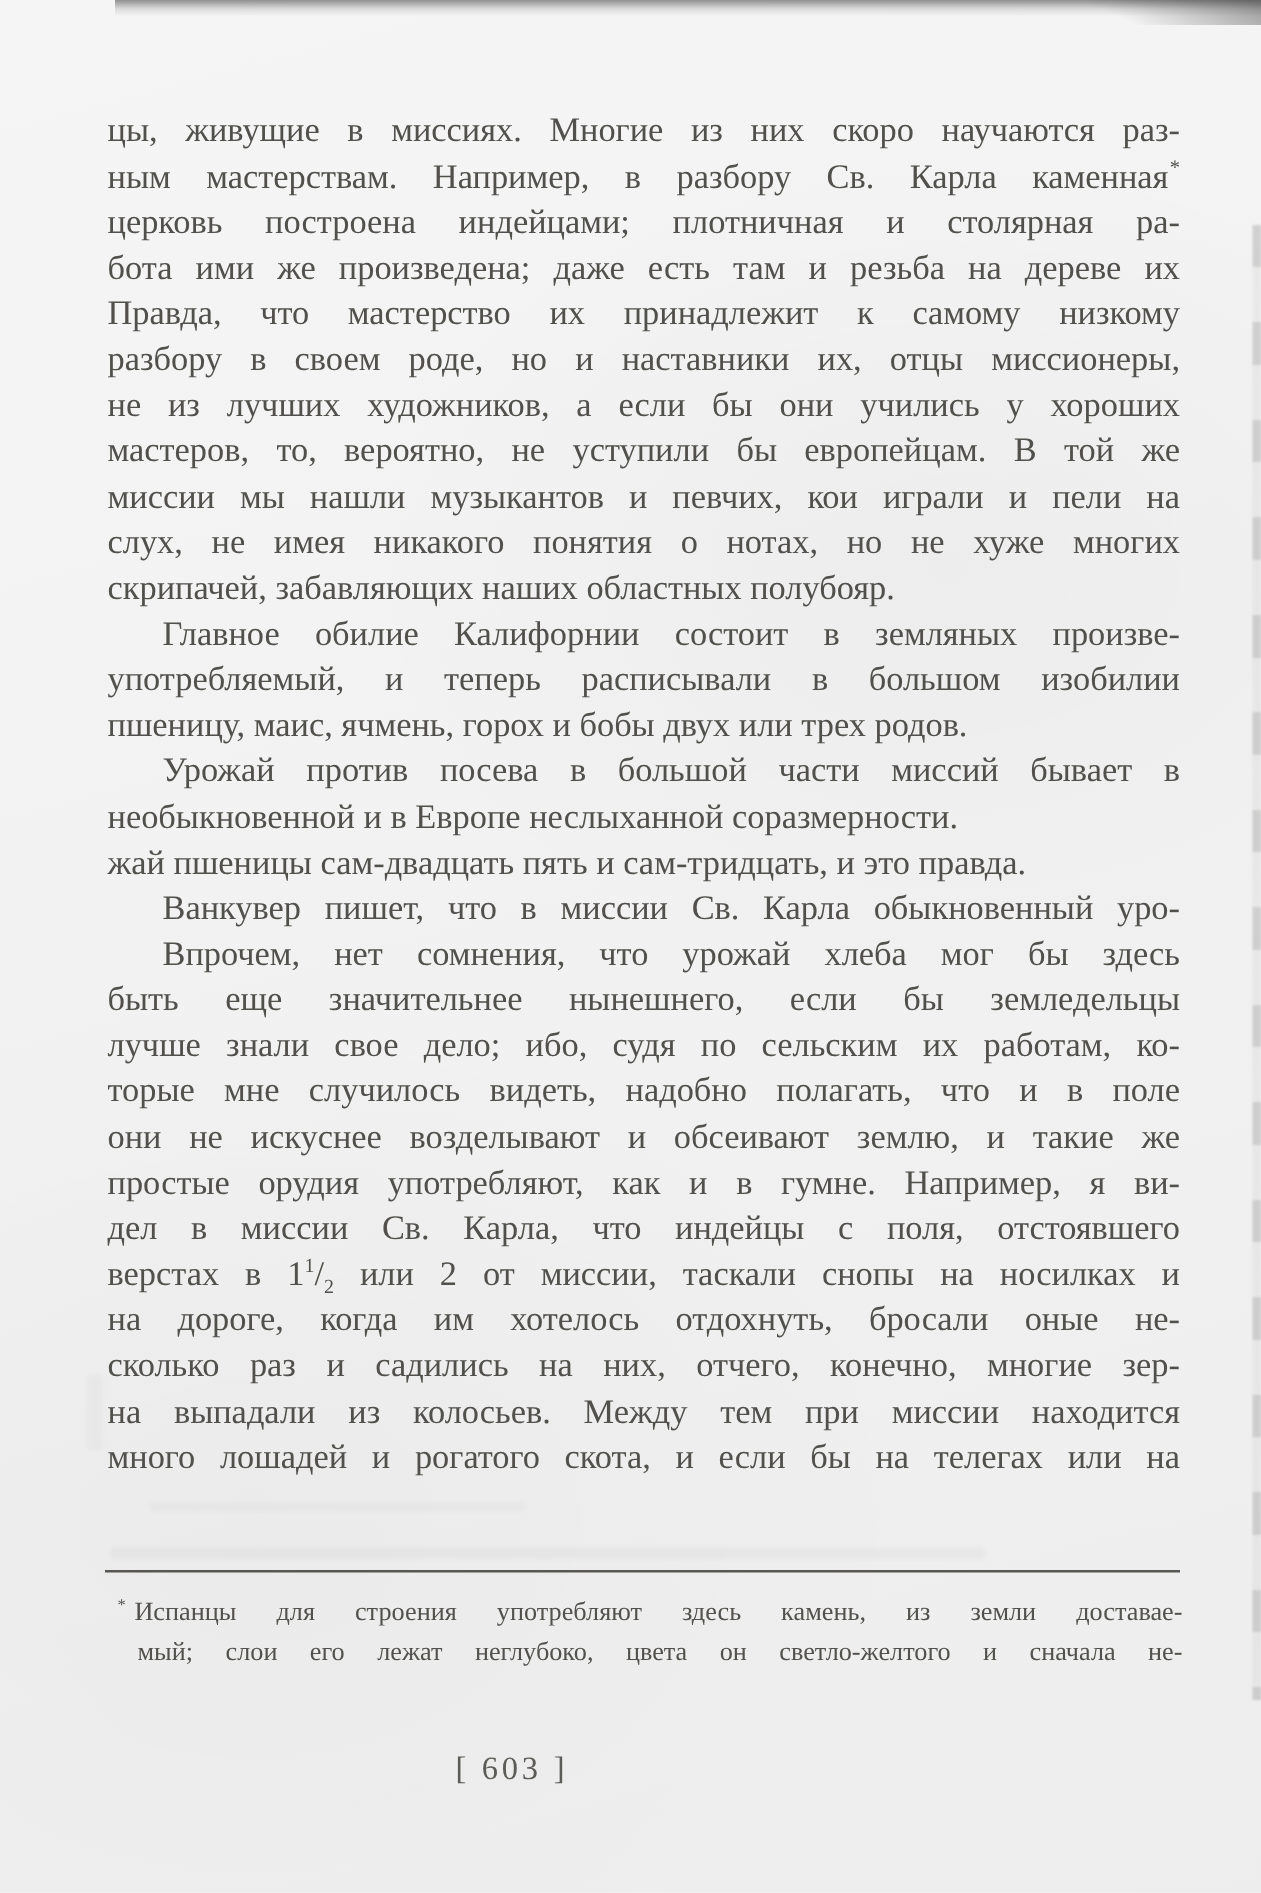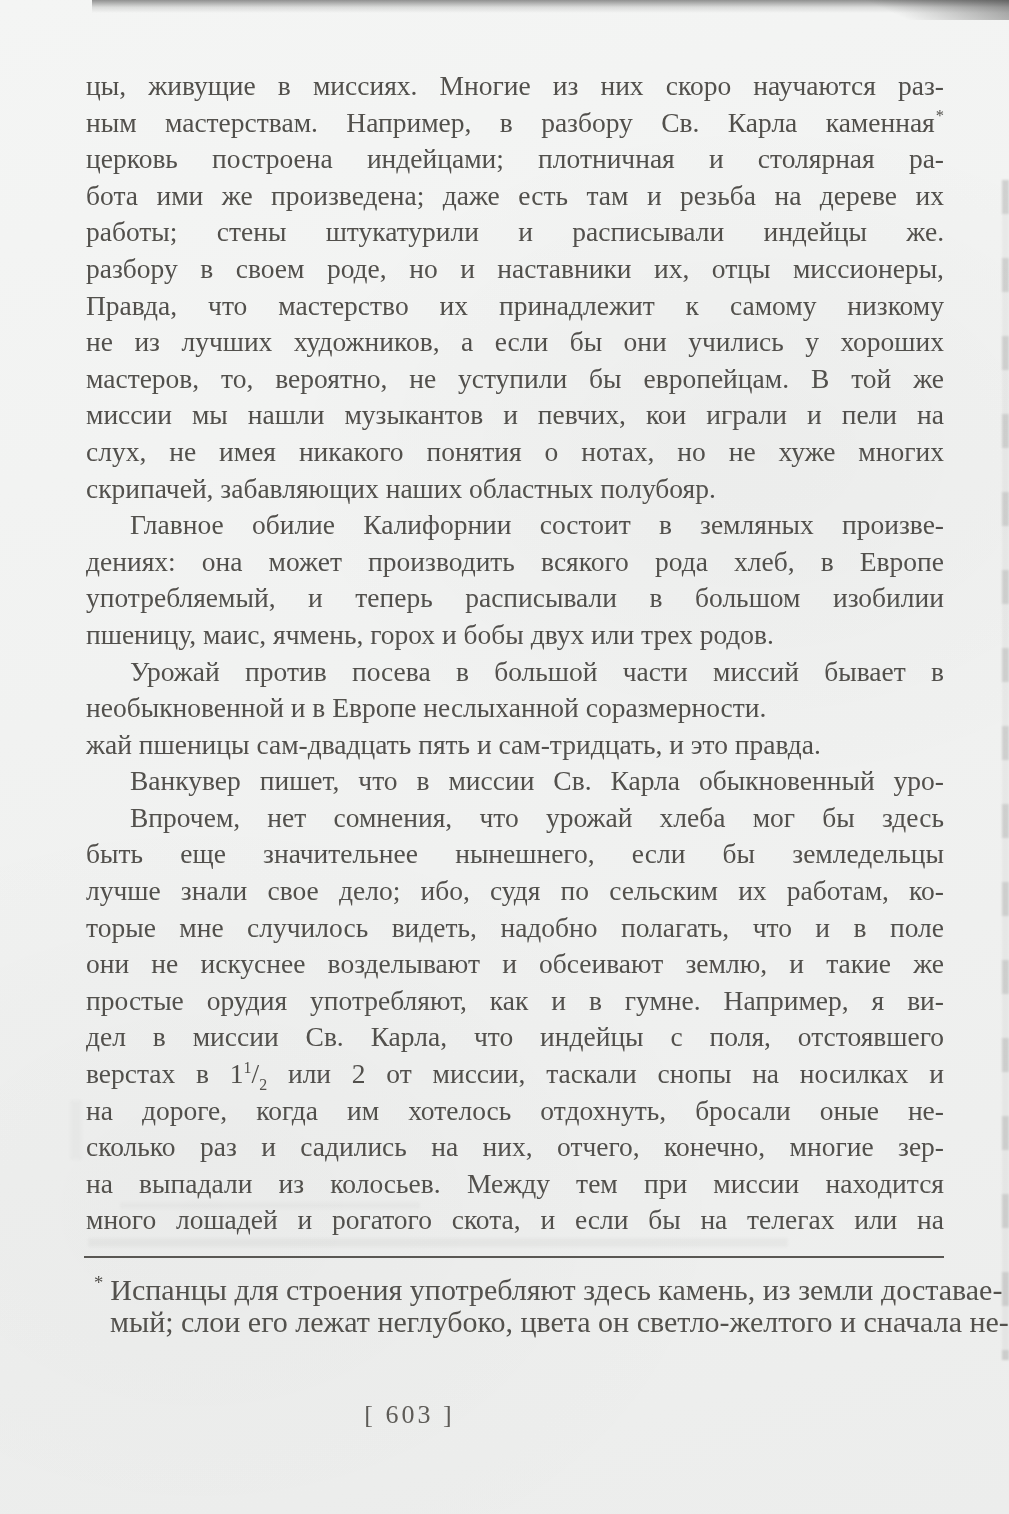--- a/index.html
+++ b/index.html
@@ -31,21 +31,21 @@
     background:repeating-linear-gradient(to bottom,
       rgba(90,90,88,0.22) 0px, rgba(90,90,88,0.22) 34px,
       rgba(90,90,88,0.05) 34px, rgba(90,90,88,0.05) 78px);
     filter:blur(1px);
   }
   .ghost {
     position:absolute; background:#8a8a86; opacity:0.07; filter:blur(1.5px);
     border-radius:2px;
   }
   .body-text {
-    position:absolute; left:86px; top:68px; width:858px;
+    position:absolute; left:86px; top:86px; width:858px;
     font-size:27.5px; line-height:36.6px;
   }
   .line {
     height:36.6px;
     text-align:justify;
     text-align-last:justify;
     white-space:nowrap;
   }
   .line.pend { text-align-last:left;font-family:Liberation Serif, serif; }
   .line.indent { text-indent:44px; }
@@ -53,21 +53,21 @@
     font-size:0.6em; vertical-align:super; line-height:0; margin-left:1px;
   }
   .frac-sup { font-size:0.58em; vertical-align:super; line-height:0; }
   .frac-sub { font-size:0.58em; vertical-align:sub; line-height:0; }
   .fn-rule {
     position:absolute; left:84px; top:1256px; width:860px; height:2px;
     background:#595753;
   }
   .footnote {
     position:absolute; left:110px; top:1274px; width:836px;
-    font-size:30px; line-height:31.5px; color:#53514d;
+    font-size:21px; line-height:31.5px; color:#53514d;
   }
   .fn-line {
     text-align:justify; text-align-last:justify; white-space:nowrap;
   }
   .fn-line.first { text-indent:-16px; }
   .fn-line.last { text-align-last:left; }
   .fn-marker { font-size:0.62em; vertical-align:super; padding-right:7px; line-height:0; }
   .page-number {
     position:absolute; top:1400px; left:0; width:819px;
     text-align:center; font-size:26px; letter-spacing:3px; color:#5d5b57;
@@ -83,30 +83,28 @@
 
   <div class="ghost" style="left:88px; top:1238px; width:700px; height:9px;"></div>
   <div class="ghost" style="left:120px; top:1202px; width:300px; height:7px; opacity:0.05;"></div>
   <div class="ghost" style="left:70px; top:1100px; width:12px; height:60px; opacity:0.05;"></div>
 
   <div class="body-text">
     <div class="line">цы, живущие в миссиях. Многие из них скоро научаются раз-</div>
     <div class="line"><span>ным мастерствам. Например, в разбору Св. Карла каменная</span><sup class="fnref">*</sup></div>
     <div class="line">церковь построена индейцами; плотничная и столярная ра-</div>
     <div class="line">бота ими же произведена; даже есть там и резьба на дереве их</div>
-    <div class="line">работы; стены штукатурили и расписывали индейцы же.</div>
+    <div class="line">Правда, что мастерство их принадлежит к самому низкому</div>
     <div class="line">разбору в своем роде, но и наставники их, отцы миссионеры,</div>
-    <div class="line">Правда, что мастерство их принадлежит к самому низкому</div>
     <div class="line">не из лучших художников, а если бы они учились у хороших</div>
     <div class="line">мастеров, то, вероятно, не уступили бы европейцам. В той же</div>
     <div class="line">миссии мы нашли музыкантов и певчих, кои играли и пели на</div>
     <div class="line">слух, не имея никакого понятия о нотах, но не хуже многих</div>
     <div class="line pend">скрипачей, забавляющих наших областных полубояр.</div>
     <div class="line indent">Главное обилие Калифорнии состоит в земляных произве-</div>
-    <div class="line">дениях: она может производить всякого рода хлеб, в Европе</div>
     <div class="line">употребляемый, и теперь расписывали в большом изобилии</div>
     <div class="line pend">пшеницу, маис, ячмень, горох и бобы двух или трех родов.</div>
     <div class="line indent">Урожай против посева в большой части миссий бывает в</div>
     <div class="line pend">необыкновенной и в Европе неслыханной соразмерности.</div>
     <div class="line pend">жай пшеницы сам-двадцать пять и сам-тридцать, и это правда.</div>
     <div class="line indent">Ванкувер пишет, что в миссии Св. Карла обыкновенный уро-</div>
     <div class="line indent">Впрочем, нет сомнения, что урожай хлеба мог бы здесь</div>
     <div class="line">быть еще значительнее нынешнего, если бы земледельцы</div>
     <div class="line">лучше знали свое дело; ибо, судя по сельским их работам, ко-</div>
     <div class="line">торые мне случилось видеть, надобно полагать, что и в поле</div>

